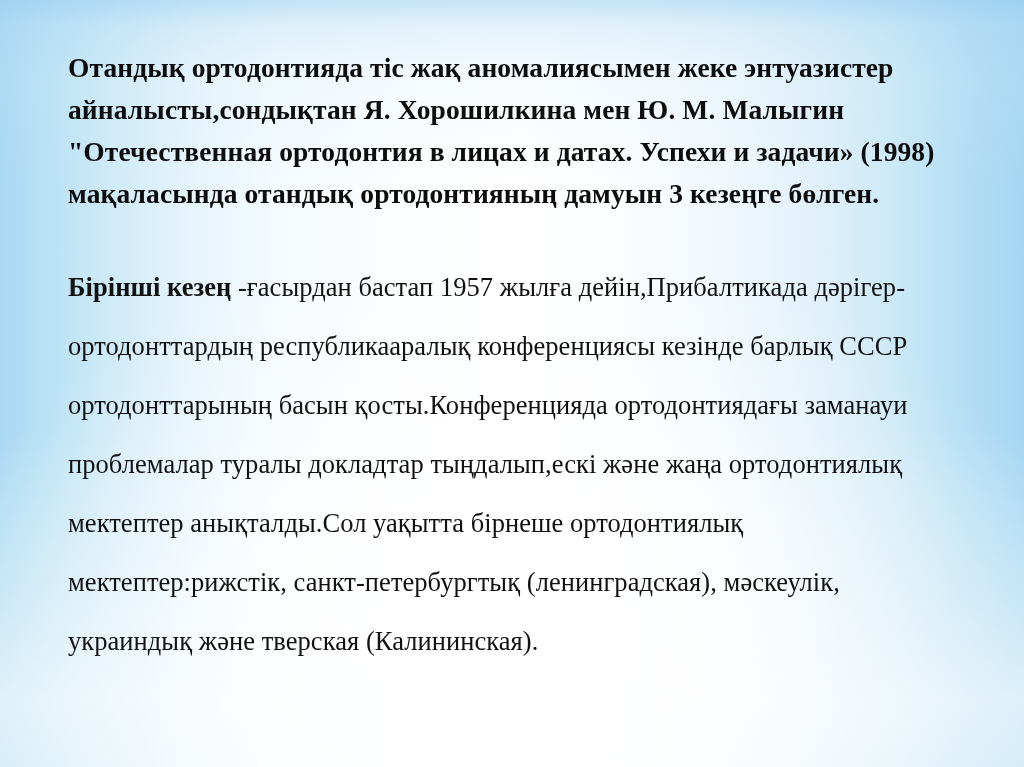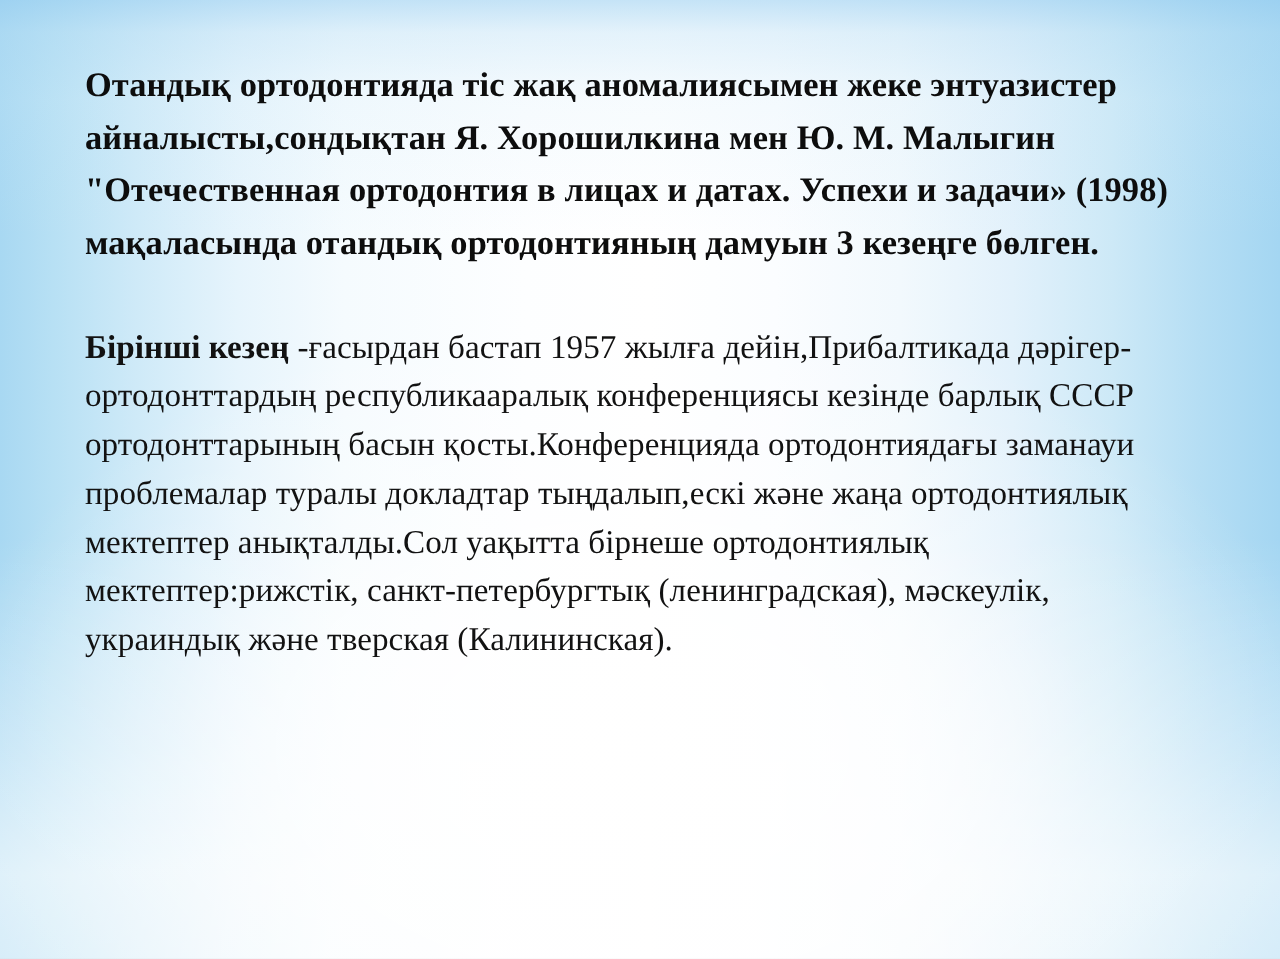--- a/index.html
+++ b/index.html
@@ -14,21 +14,21 @@
     font-family: "Liberation Serif", "DejaVu Serif", serif;
     background: #ffffff;
   }
 
   .slide {
     position: relative;
     width: 1024px;
     height: 767px;
     overflow: hidden;
     
-    background-color: #e5e5e5;
+    background-color: #fdba74;
   }
 
   .bg-layer {
     position: absolute;
     inset: 0;
     pointer-events: none;
   }
 
   
   .bg-horizontal {
@@ -86,21 +86,21 @@
     margin: 0;
   }
 
   .spacer {
     height: 43px;
   }
 
   .body-text {
     font-size: 26.5px;
     font-weight: normal;
-    line-height: 39px;
+    line-height: 59px;
     color: #121212;
     margin: 0;
     letter-spacing: 0.05px;
   }
 
   .body-text .lead {
     font-weight: bold;
   }
 </style>
 </head>

